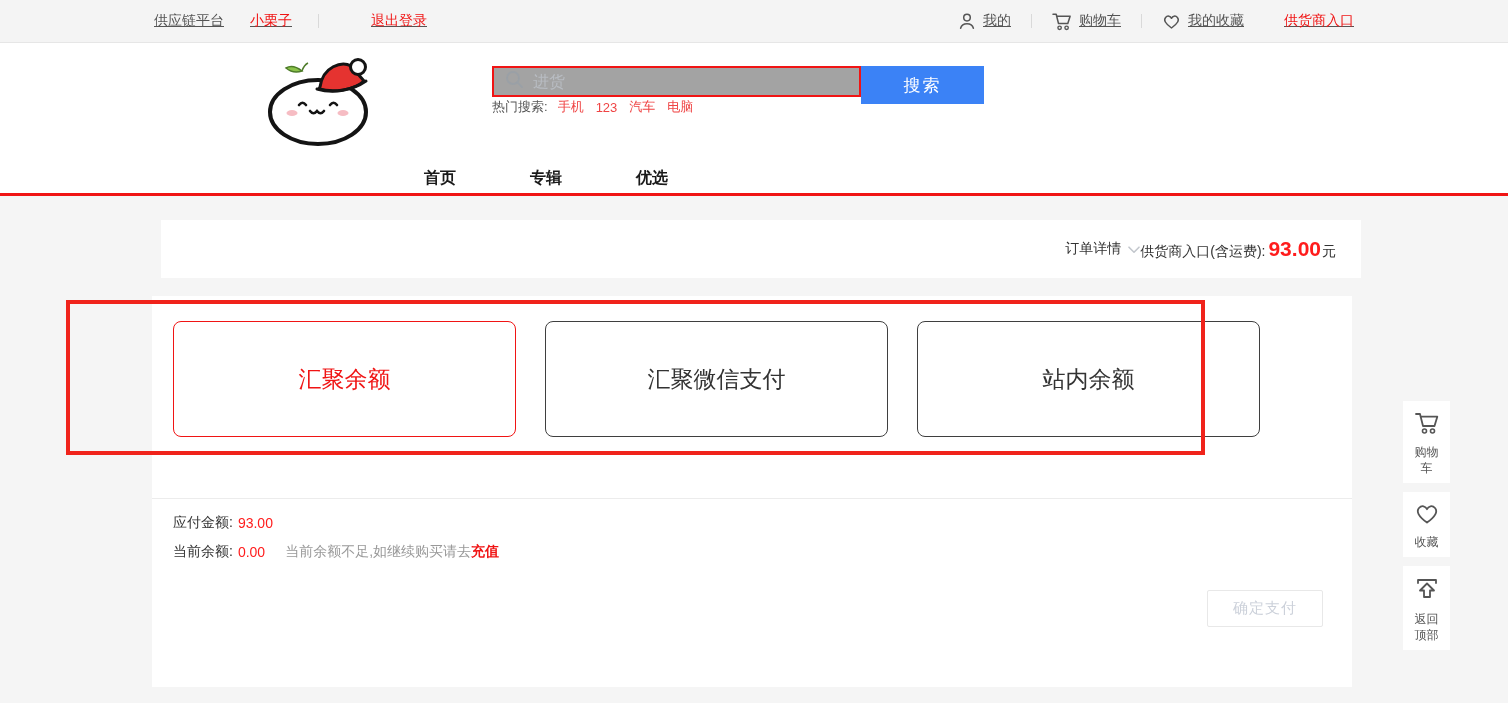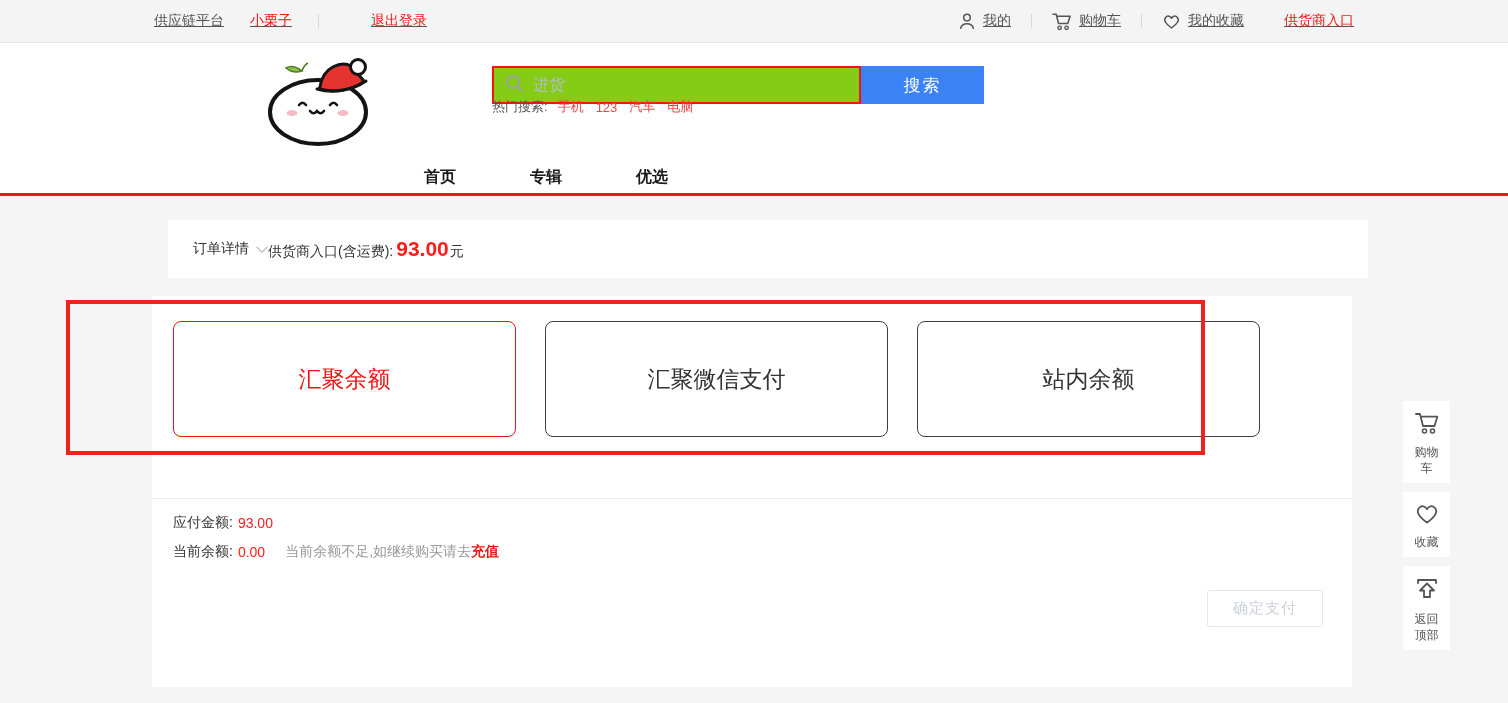--- a/index.html
+++ b/index.html
@@ -16,37 +16,37 @@
   .tb-link.red { color:#f01414; }
   .tb-divider { width:1px; height:14px; background:#d9d9d9; }
   .tb-right .tb-link { margin:0 20px; }
   .tb-right .tb-link.last { margin-right:0; }
   .tb-icon { display:inline-flex; align-items:center; }
 
   
   .header { position:absolute; top:43px; left:0; width:1508px; height:117px; background:#ffffff; }
   .logo { position:absolute; left:250px; top:10px; width:140px; height:96px; cursor:pointer; }
   .search-row { position:absolute; left:492px; top:23px; display:flex; }
-  .search-box { width:369px; height:38px; background:#84cc16; border:2px solid #f01414; display:flex; align-items:center; padding-left:11px; }
+  .search-box { width:369px; height:31px; background:#a3a3a3; border:2px solid #f01414; display:flex; align-items:center; padding-left:11px; }
   .search-box svg { flex:0 0 auto; }
   .search-box input { border:none; outline:none; font-size:16px; color:#333; width:300px; margin-left:9px; font-family:inherit; background:transparent; }
   .search-box input::placeholder { color:#b8bcc2; }
   .search-btn { width:123px; height:38px; background:#3b82f6; color:#fff; font-size:17px; border:none; cursor:pointer; font-family:Liberation Sans, sans-serif; letter-spacing:2px; }
   .hot-row { position:absolute; left:492px; top:55px; font-size:13px; color:#555; display:flex; align-items:center; }
   .hot-row .hot-label { margin-right:10px; color:#555; }
   .hot-term { margin-right:12px; color:#ef4444; cursor:pointer; text-decoration:none; }
 
   
   .navbar { position:absolute; top:160px; left:0; width:1508px; height:36px; background:#fff; border-bottom:3px solid #f01414; }
   .cat-block { position:absolute; left:152px; top:0; width:235px; height:36px; background:#f01414; color:#fff; display:flex; align-items:center; padding-left:15px; gap:9px; font-size:15px; cursor:pointer; }
-  .nav-links { position:absolute; left:387px; top:0; height:36px; display:flex;font-family:Liberation Mono, monospace; }
+  .nav-links { position:absolute; left:387px; top:0; height:36px; display:flex; }
   .nav-link { width:106px; text-align:center; line-height:36px; font-size:16px; font-weight:bold; color:#1a1a1a; text-decoration:none; cursor:pointer; }
 
   
-  .panel1 { position:absolute; left:168px; top:220px; width:1200px; height:58px; background:#fff; display:flex; justify-content:flex-start; align-items:center; padding:0 25px; }
+  .panel1 { position:absolute; left:161px; top:220px; width:1200px; height:58px; background:#fff; display:flex; justify-content:flex-end; align-items:center; padding:0 25px; }
   .order-title { display:flex; align-items:center; gap:7px; font-size:14px; color:#333; cursor:pointer; }
   .total-wrap { display:flex; align-items:baseline; font-size:14px; color:#333; }
   .total-amount { font-size:21px; font-weight:bold; color:#ff1c1c; margin:0 1px 0 3px; }
 
   
   .panel2 { position:absolute; left:152px; top:296px; width:1200px; height:391px; background:#fff; }
   .cards-row { position:absolute; left:21px; top:25px; display:flex; gap:29px; }
   .pay-card { width:343px; height:116px; border:1px solid #3f3f3f; border-radius:8px; background:#fff; display:flex; align-items:center; justify-content:center; font-size:23px; color:#333; cursor:pointer; font-weight:300; }
   .pay-card.selected { border-color:#f01414; color:#f01414; }
   .panel-divider { position:absolute; left:0; top:202px; width:1200px; height:1px; background:#ececec; }

